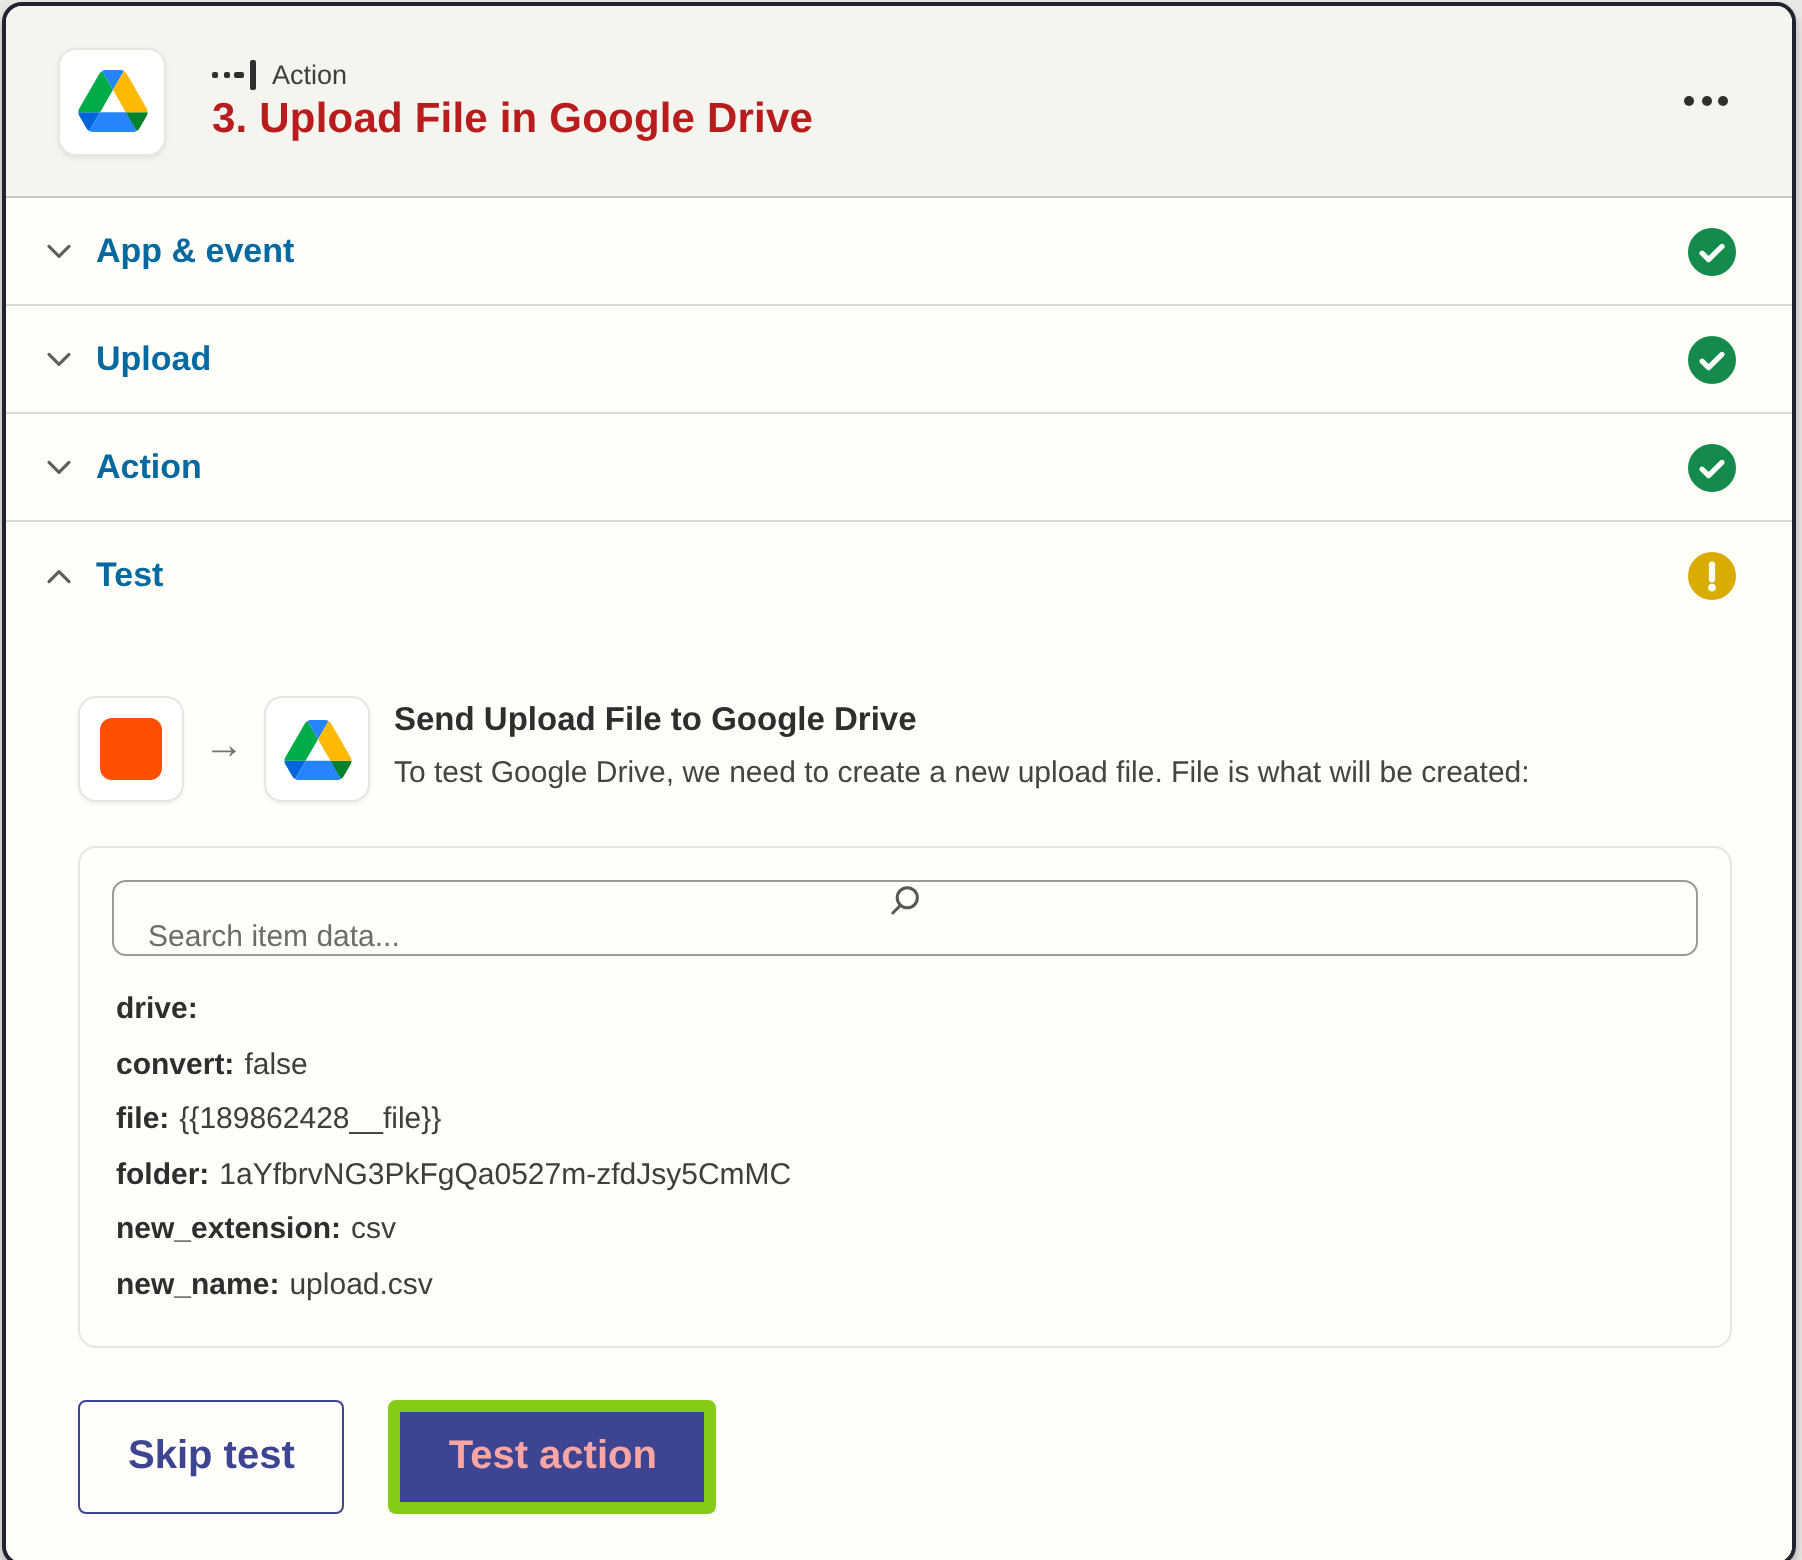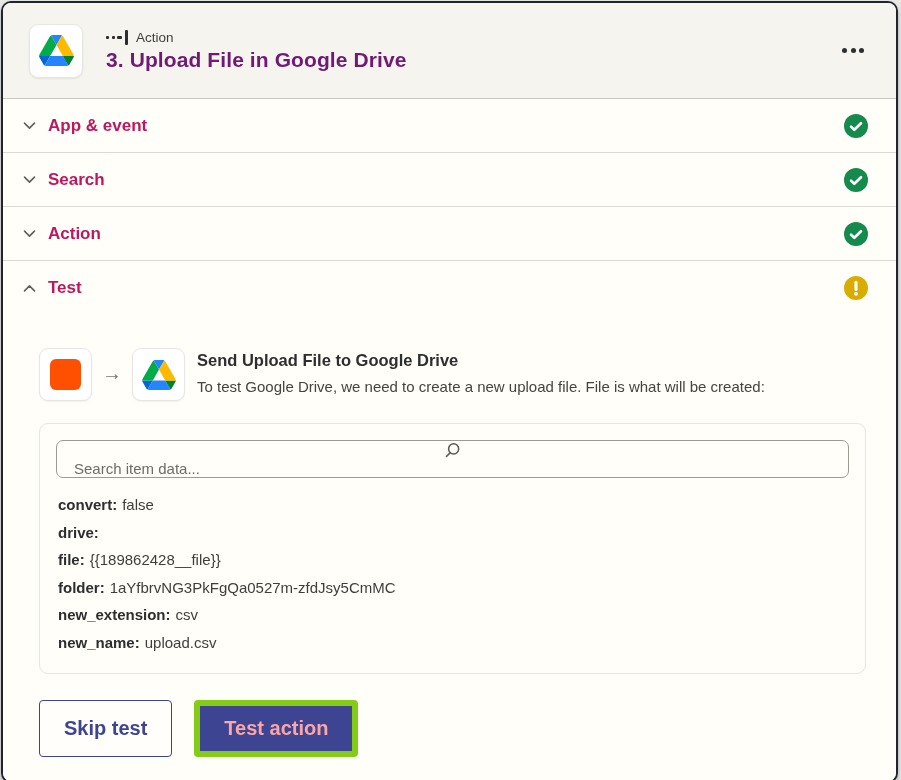--- a/index.html
+++ b/index.html
@@ -36,39 +36,39 @@
     display: flex; align-items: center; justify-content: center;
     flex: none;
   }
   .header-text { margin-left: 23px; }
   .step-kind { display: flex; align-items: center; gap: 8px; margin-bottom: 3px; }
   .action-glyph { display: flex; align-items: center; gap: 2.5px; }
   .action-glyph .dot { width: 3px; height: 3px; background: #2d2e2e; border-radius: 1px; }
   .action-glyph .dash { width: 5px; height: 3px; background: #2d2e2e; border-radius: 1px; }
   .action-glyph .bar { width: 3.5px; height: 15px; background: #2d2e2e; border-radius: 1px; }
   .step-kind-label { font-size: 13.5px; color: #403e3c; }
-  .step-title { font-size: 21px; font-weight: bold; color: #701a75; letter-spacing: 0.1px; }
+  .step-title { font-size: 21px; font-weight: bold; color: #b91c1c; letter-spacing: 0.1px; }
   .header-spacer { flex: 1; }
   .menu-btn {
     display: flex; gap: 3.5px; align-items: center;
     background: none; border: none; cursor: pointer; padding: 10px 6px;
   }
   .menu-btn .mdot { width: 5px; height: 5px; border-radius: 50%; background: #2d2e2e; }
   
   .section-row {
     display: flex;
     align-items: center;
     height: 54px;
     padding: 0 28px 0 18px;
     background: #fffef8;
     border-bottom: 1px solid #dbd9d3;
     cursor: pointer;
   }
   .section-row .chev { flex: none; display: flex; align-items: center; }
-  .section-label { font-size: 17px; font-weight: bold; margin-left: 10px; color: #be185d; }
+  .section-label { font-size: 17px; font-weight: bold; margin-left: 10px; color: #0369a1; }
   .row-spacer { flex: 1; }
   .status-ic { width: 24px; height: 24px; flex: none; }
   
   .test-body { padding: 33px 30px 12px 36px; background: #fffef8; }
   .send-row { display: flex; align-items: flex-start; }
   .mini-box {
     width: 53px; height: 53px;
     background: #fff;
     border: 1px solid #e8e6e0;
     border-radius: 9px;
@@ -195,21 +195,21 @@
         <use href="#check-badge"></use>
       </svg>
   </div>
 
   <div class="section-row">
     <span class="chev">
       <svg width="17" height="17" viewBox="0 0 16 16">
           <path d="M3.3 5.8 8 10.5l4.7-4.7" stroke="#615f5b" stroke-width="1.5" fill="none" stroke-linecap="round" stroke-linejoin="round"></path>
         </svg>
     </span>
-    <span class="section-label">Search</span>
+    <span class="section-label">Upload</span>
     <span class="row-spacer"></span>
     <svg class="status-ic" viewBox="0 0 24 24">
         <use href="#check-badge"></use>
       </svg>
   </div>
 
   <div class="section-row">
     <span class="chev">
       <svg width="17" height="17" viewBox="0 0 16 16">
           <path d="M3.3 5.8 8 10.5l4.7-4.7" stroke="#615f5b" stroke-width="1.5" fill="none" stroke-linecap="round" stroke-linejoin="round"></path>
@@ -256,22 +256,22 @@
     <div class="data-card">
       <div class="search-box">
         <svg width="19" height="19" viewBox="0 0 20 20">
           <circle cx="11.2" cy="8.3" r="5.3" stroke="#595855" stroke-width="1.6" fill="none"></circle>
           <line x1="7.4" y1="12.5" x2="3.6" y2="16.3" stroke="#595855" stroke-width="1.6" stroke-linecap="round"></line>
         </svg>
         <input class="search-input" type="text" placeholder="Search item data..." style="">
       </div>
 
       <div class="kv-list">
+        <div class="kv-row"><span class="kv-key">drive:</span><span></span></div>
         <div class="kv-row"><span class="kv-key">convert:</span><span>false</span></div>
-        <div class="kv-row"><span class="kv-key">drive:</span><span></span></div>
         <div class="kv-row"><span class="kv-key">file:</span><span>{{189862428__file}}</span></div>
         <div class="kv-row"><span class="kv-key">folder:</span><span>1aYfbrvNG3PkFgQa0527m-zfdJsy5CmMC</span></div>
         <div class="kv-row"><span class="kv-key">new_extension:</span><span>csv</span></div>
         <div class="kv-row" style="margin-bottom:0"><span class="kv-key">new_name:</span><span>upload.csv</span></div>
       </div>
     </div>
 
     <div class="btn-row">
       <button class="btn btn-secondary">Skip test</button>
       <button class="btn btn-primary">Test action</button>

